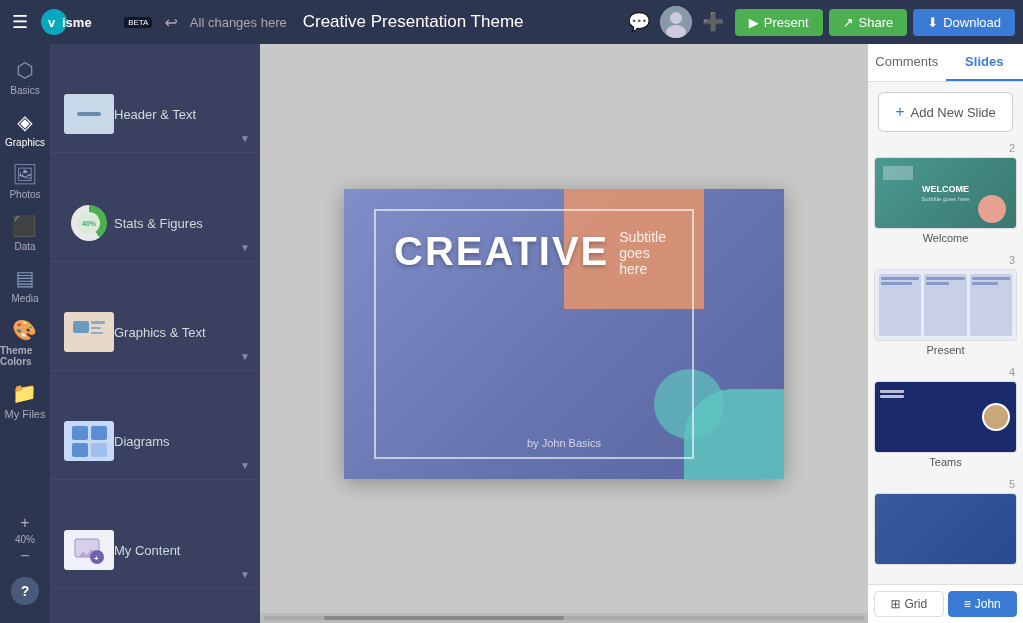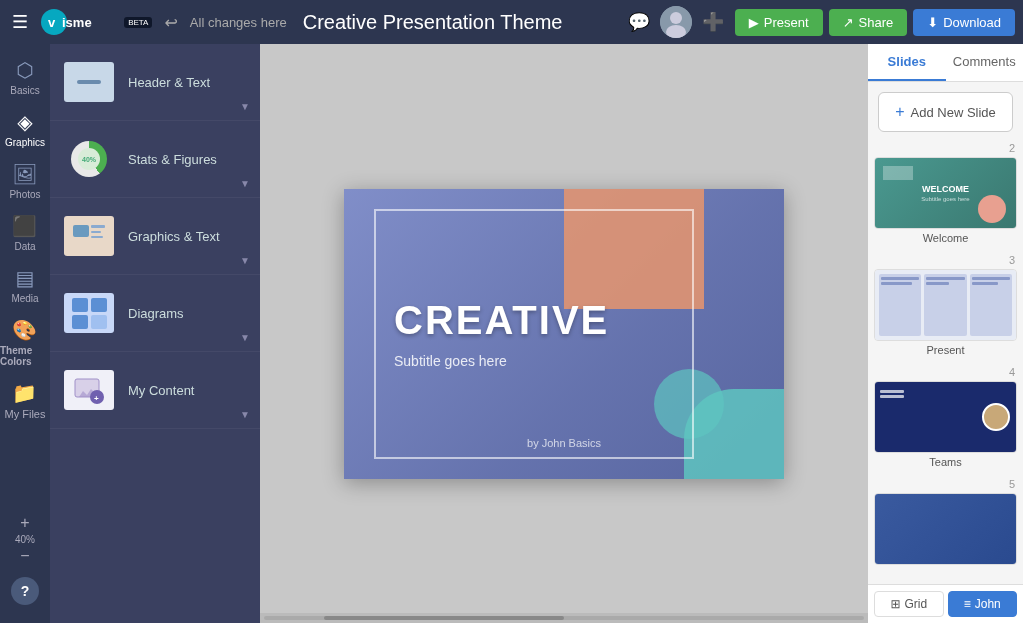--- a/index.html
+++ b/index.html
@@ -5,21 +5,21 @@
     * { margin: 0; padding: 0; box-sizing: border-box; }
     body { font-family: -apple-system, BlinkMacSystemFont, 'Segoe UI', sans-serif; background: #f0f0f0; width: 1023px; height: 623px; overflow: hidden; display: flex; flex-direction: column; }
 
     
     .topbar { height: 44px; background: #2d3650; display: flex; align-items: center; padding: 0 8px; gap: 8px; flex-shrink: 0; z-index: 10; }
     .topbar-menu-icon { color: #fff; font-size: 18px; cursor: pointer; padding: 4px; }
     .topbar-logo { display: flex; align-items: center; gap: 4px; }
     .topbar-logo-beta { background: #0f172a; color: #fff; font-size: 8px; padding: 1px 4px; border-radius: 3px; }
     .topbar-undo { color: #aaa; font-size: 16px; cursor: pointer; margin-left: 4px; }
     .topbar-saved { color: #aaa; font-size: 13px; margin-left: 4px; }
-    .topbar-title { color: #fff; font-size: 20px; font-weight: 500; margin-left: 8px; flex: 1; }
+    .topbar-title { color: #fff; font-size: 17px; font-weight: 500; margin-left: 8px; flex: 1; }
     .topbar-actions { display: flex; align-items: center; gap: 6px; }
     .topbar-icon-btn { color: #ccc; font-size: 18px; cursor: pointer; background: none; border: none; padding: 4px; }
     .topbar-avatar { width: 32px; height: 32px; border-radius: 50%; background: #8899aa; display: flex; align-items: center; justify-content: center; color: #fff; font-size: 12px; overflow: hidden; }
     .btn-present { background: #4caf50; color: #fff; border: none; padding: 6px 14px; border-radius: 4px; font-size: 13px; cursor: pointer; display: flex; align-items: center; gap: 5px; }
     .btn-share { background: #4caf50; color: #fff; border: none; padding: 6px 14px; border-radius: 4px; font-size: 13px; cursor: pointer; display: flex; align-items: center; gap: 5px; }
     .btn-download { background: #3a7bd5; color: #fff; border: none; padding: 6px 14px; border-radius: 4px; font-size: 13px; cursor: pointer; display: flex; align-items: center; gap: 5px; }
 
     
     .main { display: flex; flex: 1; overflow: hidden; }
 
@@ -31,21 +31,21 @@
     .toolbar-item.active { color: #fff; }
     .toolbar-spacer { flex: 1; }
     .toolbar-zoom { color: #aab; font-size: 11px; display: flex; flex-direction: column; align-items: center; gap: 2px; }
     .toolbar-zoom span { font-size: 10px; color: #aab; cursor: pointer; }
 
     
     .panel { width: 210px; background: #3a4060; flex-shrink: 0; overflow-y: auto; display: flex; flex-direction: column; }
     .panel::-webkit-scrollbar { width: 4px; }
     .panel::-webkit-scrollbar-thumb { background: #555; border-radius: 2px; }
     .panel-section { border-bottom: 1px solid rgba(255,255,255,0.05); }
-    .panel-item { display: flex; align-items: center; gap: 14px; padding: 18px 14px; cursor: pointer; position: relative; }
+    .panel-item { display: flex; align-items: center; padding: 18px 14px; cursor: pointer; position: relative; margin-top: 32px; }
     .panel-thumb { width: 50px; height: 40px; flex-shrink: 0; display: flex; align-items: center; justify-content: center; border-radius: 4px; overflow: hidden; }
     .panel-label { color: #cdd; font-size: 13px; font-weight: 500; }
     .panel-expand { position: absolute; right: 10px; bottom: 8px; color: #88a; font-size: 10px; }
 
     
     .thumb-header { background: #c8d8e8; width: 50px; height: 40px; display: flex; flex-direction: column; gap: 4px; padding: 5px; border-radius: 3px; }
     .thumb-header .th-line { height: 4px; background: #6a8bad; border-radius: 2px; }
     .thumb-header .th-line.short { width: 60%; }
 
     
@@ -66,21 +66,21 @@
     .canvas-scrollbar-thumb { width: 40%; height: 4px; background: #888; border-radius: 2px; position: absolute; left: 10%; }
 
     
     .slide-container { background: #fff; width: 440px; height: 290px; position: relative; box-shadow: 0 4px 20px rgba(0,0,0,0.3); overflow: hidden; }
     .slide-photo { position: absolute; inset: 0; background: linear-gradient(135deg, #6a7abf 0%, #4a5a9f 60%, #3a4a8f 100%); opacity: 0.85; }
     .slide-shapes { position: absolute; inset: 0; }
     .shape-salmon { position: absolute; top: 0; right: 80px; width: 140px; height: 120px; background: #e8956d; opacity: 0.85; }
     .shape-teal { position: absolute; bottom: 0; right: 0; width: 100px; height: 90px; background: #5ec4c0; border-radius: 50px 0 0 0; opacity: 0.85; }
     .shape-teal2 { position: absolute; bottom: 40px; right: 60px; width: 70px; height: 70px; background: #5ec4c0; border-radius: 50%; opacity: 0.7; }
     .slide-border { position: absolute; top: 20px; left: 30px; right: 90px; bottom: 20px; border: 2px solid rgba(255,255,255,0.6); }
-    .slide-content { position: absolute; top: 40px; left: 50px; right: 110px; bottom: 40px; display: flex; flex-direction: column; justify-content: center; gap: 10px; }
+    .slide-content { position: absolute; top: 40px; left: 50px; right: 110px; bottom: 40px; display: flex; justify-content: flex-end; gap: 10px; }
     .slide-title { font-size: 40px; font-weight: 800; color: #fff; letter-spacing: 2px; text-shadow: 0 2px 4px rgba(0,0,0,0.3); }
     .slide-subtitle { font-size: 14px; color: rgba(255,255,255,0.85); }
     .slide-author { position: absolute; bottom: 30px; left: 50%; transform: translateX(-50%); font-size: 11px; color: rgba(255,255,255,0.7); }
 
     
     .right-panel { width: 155px; background: #f5f5f5; flex-shrink: 0; display: flex; flex-direction: column; }
     .right-tabs { display: flex; border-bottom: 1px solid #ddd; background: #fff; }
     .right-tab { flex: 1; padding: 10px 4px; text-align: center; font-size: 13px; cursor: pointer; color: #666; border-bottom: 2px solid transparent; }
     .right-tab.active { color: #3a7bd5; border-bottom-color: #3a7bd5; font-weight: 600; }
     .add-slide-btn { margin: 10px; border: 1px solid #ccc; border-radius: 6px; padding: 10px; display: flex; align-items: center; justify-content: center; gap: 6px; background: #fff; cursor: pointer; font-size: 13px; color: #555; }
@@ -303,22 +303,22 @@
     <div class="canvas-scrollbar">
       <div class="canvas-scrollbar-track">
         <div class="canvas-scrollbar-thumb"></div>
       </div>
     </div>
   </div>
 
   <div class="right-panel">
 
     <div class="right-tabs">
+      <div class="right-tab">Comments</div>
       <div class="right-tab active">Slides</div>
-      <div class="right-tab">Comments</div>
     </div>
 
     <button class="add-slide-btn">
       <span style="font-size:16px; color:#3a7bd5;">+</span>
       <span>Add New Slide</span>
     </button>
 
     <div class="slides-list">
 
       <div class="slide-thumb-item">

